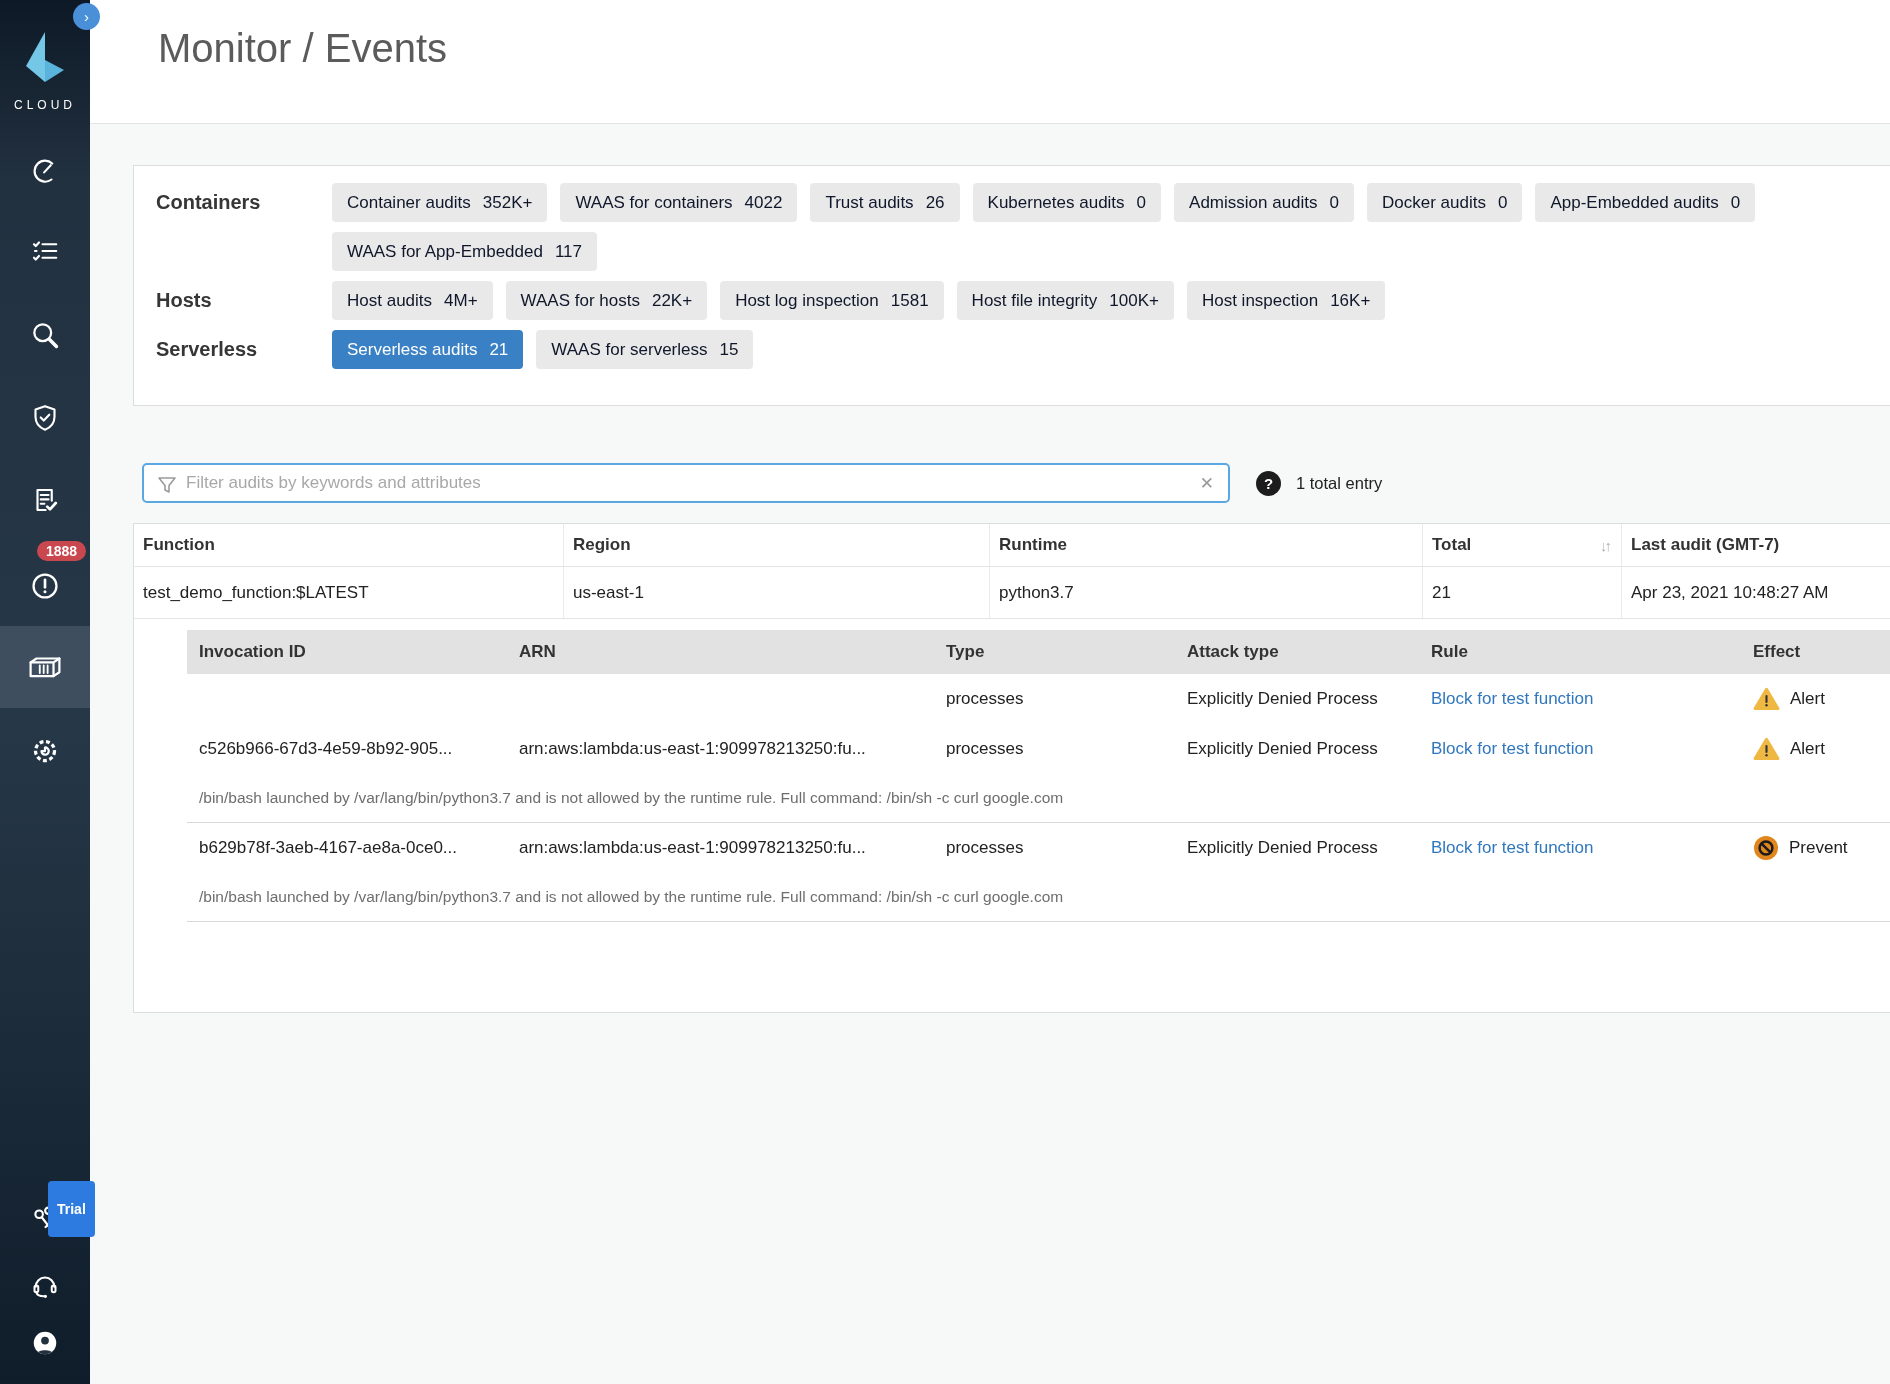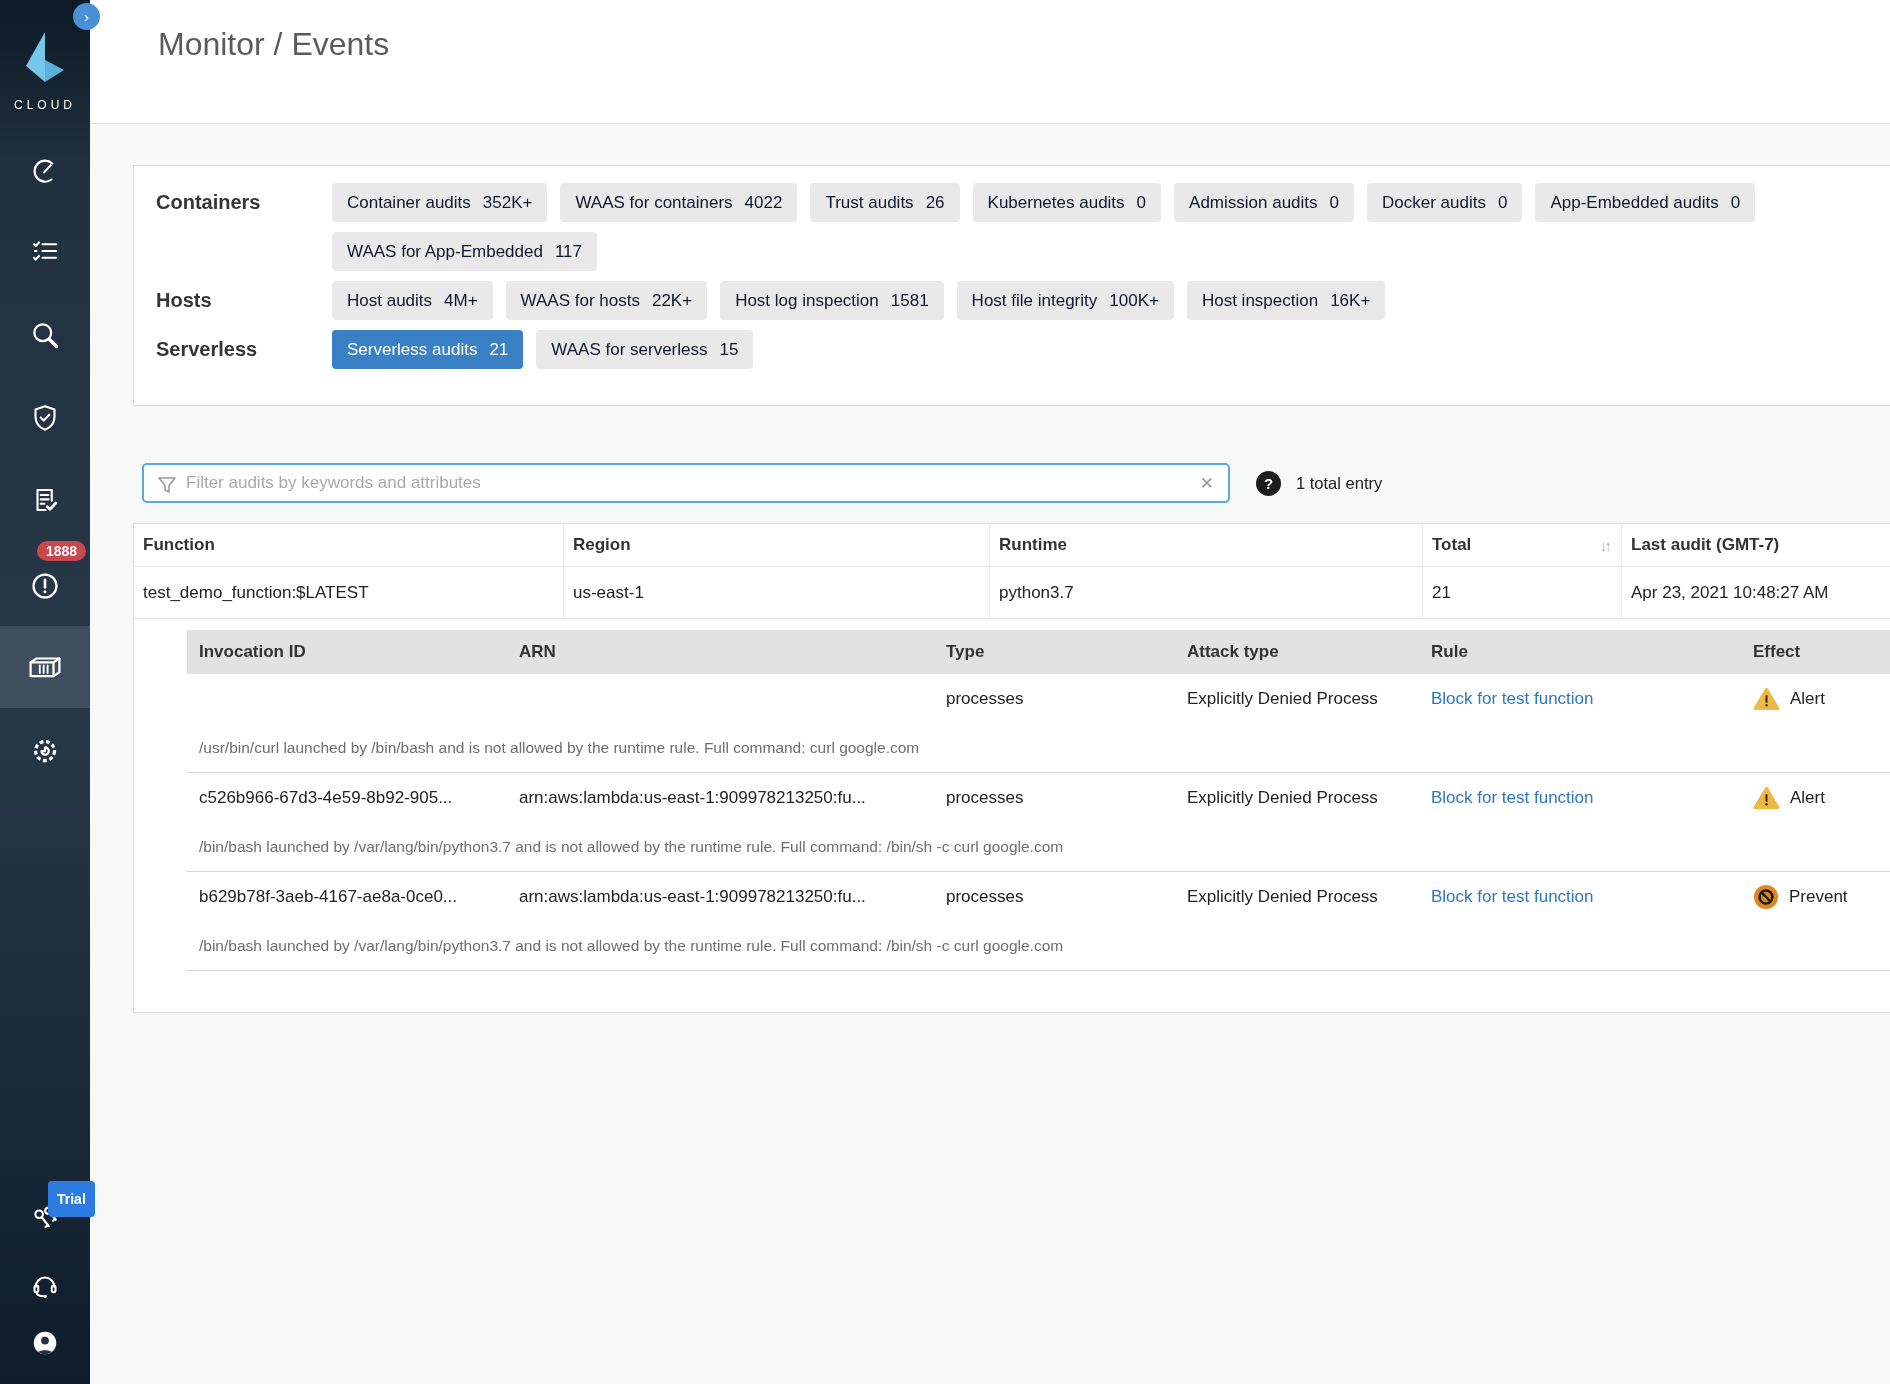--- a/index.html
+++ b/index.html
@@ -28,31 +28,31 @@
     display:flex; align-items:center; justify-content:center; cursor:pointer;
   }
   .nav-item.active { height:82px; background:#3e4e5e; }
   .nav-item svg { display:block; }
   .count-badge {
     position:absolute; left:37px; top:541px; background:#c9474e; color:#fff;
     font-size:14px; font-weight:bold; padding:2px 9px; border-radius:11px; z-index:7;
   }
   .trial-badge {
     position:absolute; left:48px; top:1181px; background:#2d7be0; color:#fff;
-    font-size:14px; font-weight:bold; padding:10px 9px; border-radius:4px; z-index:8;
+    font-size:14px; font-weight:bold; padding:20px 9px; border-radius:4px; z-index:8;
   }
 
   
   .main { position:absolute; left:90px; top:0; right:0; bottom:0; }
   .page-header {
     position:absolute; left:0; top:0; right:0; height:124px; background:#fff;
     border-bottom:1px solid #e4e4e4;
   }
   .page-title {
-    position:absolute; left:68px; top:26px; font-size:32px; font-weight:400; color:#5b5b5b;
+    position:absolute; left:68px; top:26px; font-size:40px; font-weight:400; color:#5b5b5b;
   }
 
   
   .filters-card {
     position:absolute; left:43px; top:165px; right:0; height:241px;
     background:#fff; border:1px solid #dcdcdc; border-right:none;
     padding:17px 10px 0 22px;
   }
   .filter-row { display:flex; margin-bottom:10px; }
   .filter-label { width:176px; font-size:20px; font-weight:bold; color:#363636; line-height:39px; flex:none; }
@@ -371,21 +371,20 @@
               <div class="n-rule"><span class="rule-link">Block for test function</span></div>
               <div class="n-eff effect-cell">
                 <svg width="27" height="24" viewBox="0 0 27 24">
                   <path d="M13.5 2 L25.2 21.6 H1.8 Z" fill="#efb843" stroke="#efb843" stroke-width="2.6" stroke-linejoin="round"></path>
                   <path d="M13.5 9 V15" stroke="#333" stroke-width="2.1" stroke-linecap="round"></path>
                   <circle cx="13.5" cy="18.2" r="1.2" fill="#333"></circle>
                 </svg>
                 <span>Alert</span>
               </div>
             </div>
-            <div class="nt-row nt-desc">/usr/bin/curl launched by /bin/bash and is not allowed by the runtime rule. Full command: curl google.com</div>
             <div class="nt-row nt-audit">
               <div class="n-id">c526b966-67d3-4e59-8b92-905...</div>
               <div class="n-arn">arn:aws:lambda:us-east-1:909978213250:fu...</div>
               <div class="n-type">processes</div>
               <div class="n-att">Explicitly Denied Process</div>
               <div class="n-rule"><span class="rule-link">Block for test function</span></div>
               <div class="n-eff effect-cell">
                 <svg width="27" height="24" viewBox="0 0 27 24">
                   <path d="M13.5 2 L25.2 21.6 H1.8 Z" fill="#efb843" stroke="#efb843" stroke-width="2.6" stroke-linejoin="round"></path>
                   <path d="M13.5 9 V15" stroke="#333" stroke-width="2.1" stroke-linecap="round"></path>

